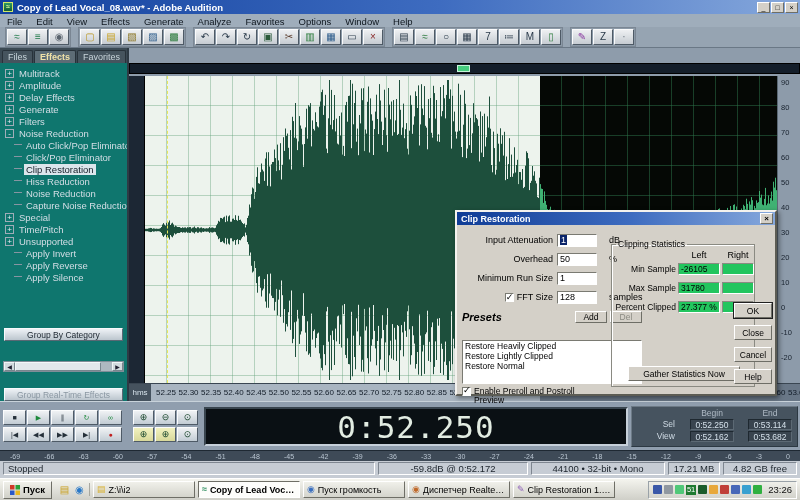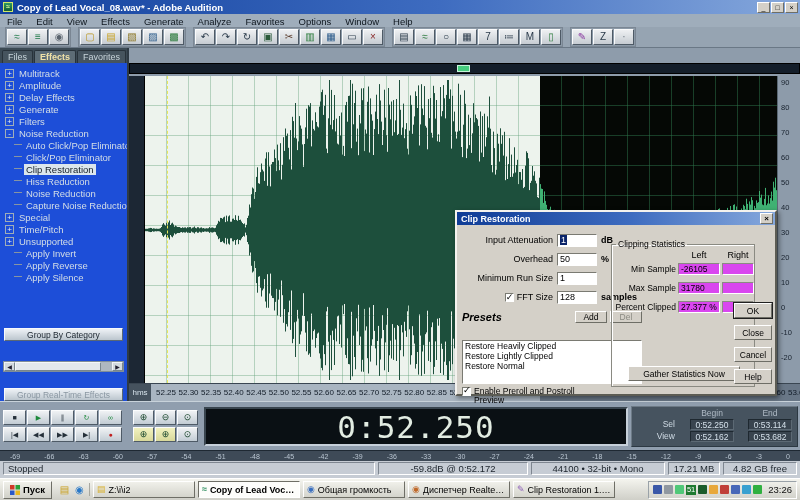--- a/index.html
+++ b/index.html
@@ -23,21 +23,21 @@
     border-bottom:1px solid #78879a;display:flex;align-items:center;font-size:9.5px;color:#0e161e;}
   .menu-item{padding:0 7px;line-height:12px;}
   .toolbar{position:absolute;top:27px;left:0;right:0;height:21px;background:#96a4b2;
     border-bottom:1px solid #6a7886;display:flex;align-items:center;gap:7px;padding-left:5px;}
   .tb-group{display:flex;gap:1px;background:#8b99a7;padding:1px;border:1px solid #7a8693;}
   .tb-btn{width:20px;height:16px;display:flex;align-items:center;justify-content:center;
     background:linear-gradient(#eef0f2,#c6ccd2);border:1px solid;border-color:#fafbfc #4e5a66 #4e5a66 #fafbfc;}
   .tb-ic{font-size:10px;line-height:10px;}
 
   
-  .left-panel{position:absolute;top:48px;left:0;width:129px;height:355px;background:#1d4ed8;
+  .left-panel{position:absolute;top:48px;left:0;width:129px;height:355px;background:#0f766e;
     border-right:2px solid #2e3a44;}
   .lp-tabs{display:flex;height:15px;padding:2px 0 0 2px;gap:1px;background:#3c4a54;}
   .lp-tab{padding:0 5px;font-size:9px;line-height:12px;background:#46545e;color:#c8d4da;
     border:1px solid #28323a;border-bottom:none;border-radius:2px 2px 0 0;}
   .lp-tab.active{background:#5d6c76;color:#f0e2a8;font-weight:bold;}
   .lp-tree{position:absolute;top:19px;left:0;right:0;bottom:46px;overflow:hidden;
     color:#d4dee6;font-size:9.5px;}
   .tree-row{display:flex;align-items:center;height:12px;padding-left:5px;white-space:nowrap;}
   .tree-row.child{padding-left:14px;}
   .tree-box{width:9px;height:9px;border:1px solid #9fadb8;font-size:8px;line-height:7px;
@@ -158,21 +158,21 @@
     font-weight:bold;font-size:9px;display:flex;align-items:center;padding:0 2px 0 4px;}
   .dlg-x{margin-left:auto;width:13px;height:11px;background:#d4d0c8;color:#000;font-size:8px;
     line-height:9px;text-align:center;border:1px solid;border-color:#fff #6e6e66 #6e6e66 #fff;}
   .dlg-body{position:relative;height:169px;}
   .fld-row{position:absolute;left:4px;display:flex;align-items:center;height:14px;}
   .fld-row label{width:92px;text-align:right;margin-right:4px;display:flex;
     justify-content:flex-end;align-items:center;gap:3px;}
   .inp{width:40px;height:13px;background:#fff;border:1px solid;border-color:#7a7a72 #fff #fff #7a7a72;
     padding:0 2px;line-height:11px;}
   .r1{top:8px;} .r2{top:27px;} .r3{top:46px;} .r4{top:65px;}
-  .unit{font-style:normal;margin-left:4px;font-weight:bold;}
+  .unit{font-style:normal;margin-left:12px;}
   .selhl{font-style:normal;background:#0a246a;color:#fff;padding:0 1px;}
   .cb{width:9px;height:9px;background:#fff;border:1px solid;border-color:#7a7a72 #fff #fff #7a7a72;
     position:relative;flex:none;}
   .cb.checked::after{content:"✓";position:absolute;left:0;top:-2px;font-size:9px;color:#000;}
   .presets{position:absolute;left:5px;top:86px;width:180px;}
   .presets-hdr{display:flex;align-items:center;}
   .presets-title{font-weight:bold;font-style:italic;font-size:11px;flex:1;}
   .p-btn{width:32px;height:12px;font-size:8.5px;line-height:9px;margin-left:3px;
     background:#d4d0c8;border:1px solid;border-color:#fff #6e6e66 #6e6e66 #fff;}
   .p-btn.disabled{color:#8a8a82;}
@@ -182,21 +182,21 @@
   .preroll{display:flex;gap:3px;margin-top:3px;width:140px;line-height:9px;font-size:8.5px;}
   fieldset.stats{position:absolute;left:142px;top:2px;width:144px;height:148px;margin:12px;padding:0;
     border:1px solid #8a8a82;box-shadow:1px 1px 0 #fff inset;}
   fieldset.stats legend{font-size:8.5px;margin-left:4px;padding:0 2px;}
   .stats-cols{display:grid;grid-template-columns:62px 42px 32px;gap:2px;padding-left:2px;margin:1px 0 3px 0;}
   .stats-cols span{text-align:center;}
   .stats-cols span:first-child{grid-column:2;}
   .stats-row{display:grid;grid-template-columns:62px 42px 32px;gap:2px;align-items:center;
     margin-bottom:7px;padding-left:2px;}
   .stats-lbl{text-align:right;font-size:8.5px;}
-  .stats-f{height:12px;background:#d946ef;border:1px solid;border-color:#8a8a82 #fff #fff #8a8a82;
+  .stats-f{height:12px;background:#22c55e;border:1px solid;border-color:#8a8a82 #fff #fff #8a8a82;
     font-size:8.5px;line-height:10px;padding:0 2px;}
   .gather{position:absolute;left:16px;bottom:5px;width:112px;height:15px;font-size:8.5px;
     background:#d4d0c8;border:1px solid;border-color:#fff #6e6e66 #6e6e66 #fff;}
   .dlg-btns{position:absolute;right:3px;top:78px;display:flex;flex-direction:column;gap:7px;}
   .dlg-btn{width:38px;height:15px;font-size:8.5px;background:#d4d0c8;border:1px solid;
     border-color:#fff #6e6e66 #6e6e66 #fff;}
   .dlg-btn:first-child{outline:1px solid #202020;}
 </style>
 </head>
 <body>
@@ -611,21 +611,21 @@
         <button class="task-btn">
           <span class="task-ic" style="color: rgb(216, 176, 48);">▤</span>
           <span class="task-lbl">Z:\i\i2</span>
         </button>
         <button class="task-btn active">
           <span class="task-ic" style="color: rgb(46, 143, 95);">≈</span>
           <span class="task-lbl">Copy of Lead Vocal_0...</span>
         </button>
         <button class="task-btn">
           <span class="task-ic" style="color: rgb(58, 111, 191);">◉</span>
-          <span class="task-lbl">Общая громкость</span>
+          <span class="task-lbl">Пуск громкость</span>
         </button>
         <button class="task-btn">
           <span class="task-ic" style="color: rgb(192, 104, 40);">◉</span>
           <span class="task-lbl">Диспетчер Realtek HD</span>
         </button>
         <button class="task-btn">
           <span class="task-ic" style="color: rgb(138, 92, 184);">✎</span>
           <span class="task-lbl">Clip Restoration 1.bmp - ...</span>
         </button>
       </span>

